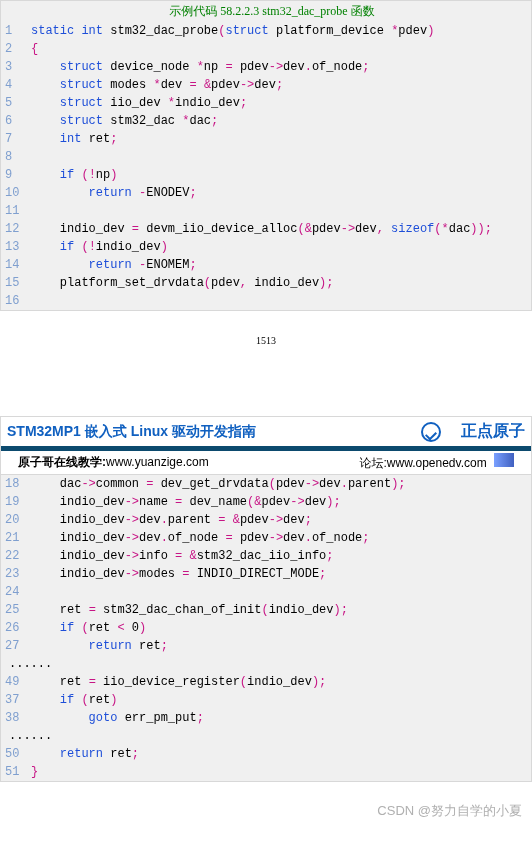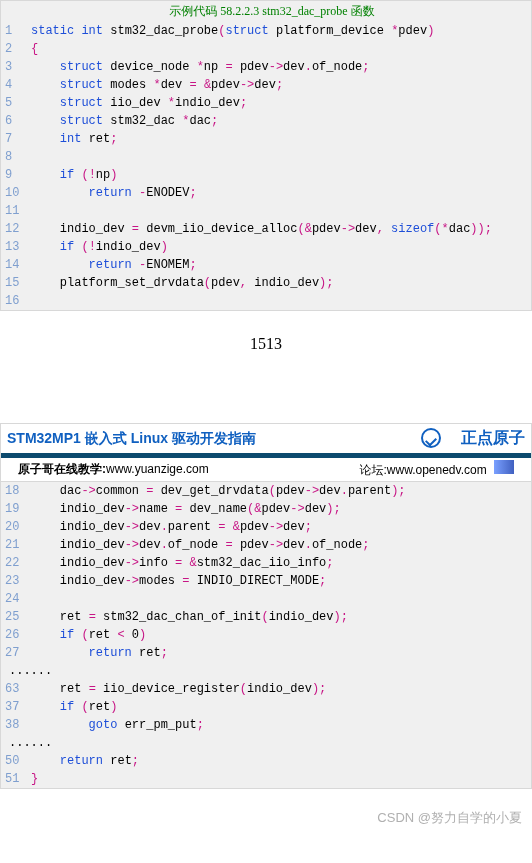--- a/index.html
+++ b/index.html
@@ -40,21 +40,21 @@
     flex: 1;
   }
   .kw { color: #1d4ed8; }
   .fn { color: #000000; }
   .id { color: #000000; }
   .op { color: #c71585; }
   .sym { color: #c71585; }
   .page-num {
     text-align: center;
     font-family: "SimSun", serif;
-    font-size: 16px;
+    font-size: 10px;
     padding: 24px 0 70px 0;
     color: #000;
   }
   .banner-wrap {
     border: 1px solid #d8d8d8;
   }
   .banner-top {
     display: flex;
     align-items: center;
     justify-content: space-between;
@@ -62,21 +62,21 @@
     padding: 4px 6px;
     font-family: "SimSun", Arial, sans-serif;
   }
   .doc-title {
     color: #1060c0;
     font-weight: bold;
     font-size: 14px;
   }
   .brand-box {
     display: flex;
-    align-items: flex-start;
+    align-items: center;
     gap: 20px;
     color: #1060c0;
     font-weight: bold;
     font-size: 16px;
   }
   .brand-icon {
     width: 20px;
     height: 20px;
     border: 2px solid #1060c0;
     border-radius: 50%;
@@ -252,21 +252,21 @@
         </div>
         <div class="code-line">
           <span class="gutter">27</span>
           <span class="src">        <span class="kw">return</span><span> </span><span class="id">ret</span><span class="sym">;</span></span>
         </div>
         <div class="code-line">
           <span class="gutter" style="width: 0px;"></span>
           <span class="src" style="padding-left: 4px;"><span style="color: rgb(0, 0, 0);">......</span></span>
         </div>
         <div class="code-line">
-          <span class="gutter">63</span>
+          <span class="gutter">49</span>
           <span class="src">    <span class="id">ret</span><span> </span><span class="op">=</span><span> </span><span class="fn">iio_device_register</span><span class="sym">(</span><span class="id">indio_dev</span><span class="sym">)</span><span class="sym">;</span></span>
         </div>
         <div class="code-line">
           <span class="gutter">37</span>
           <span class="src">    <span class="kw">if</span><span> </span><span class="sym">(</span><span class="id">ret</span><span class="sym">)</span></span>
         </div>
         <div class="code-line">
           <span class="gutter">38</span>
           <span class="src">        <span class="kw">goto</span><span> </span><span class="id">err_pm_put</span><span class="sym">;</span></span>
         </div>

